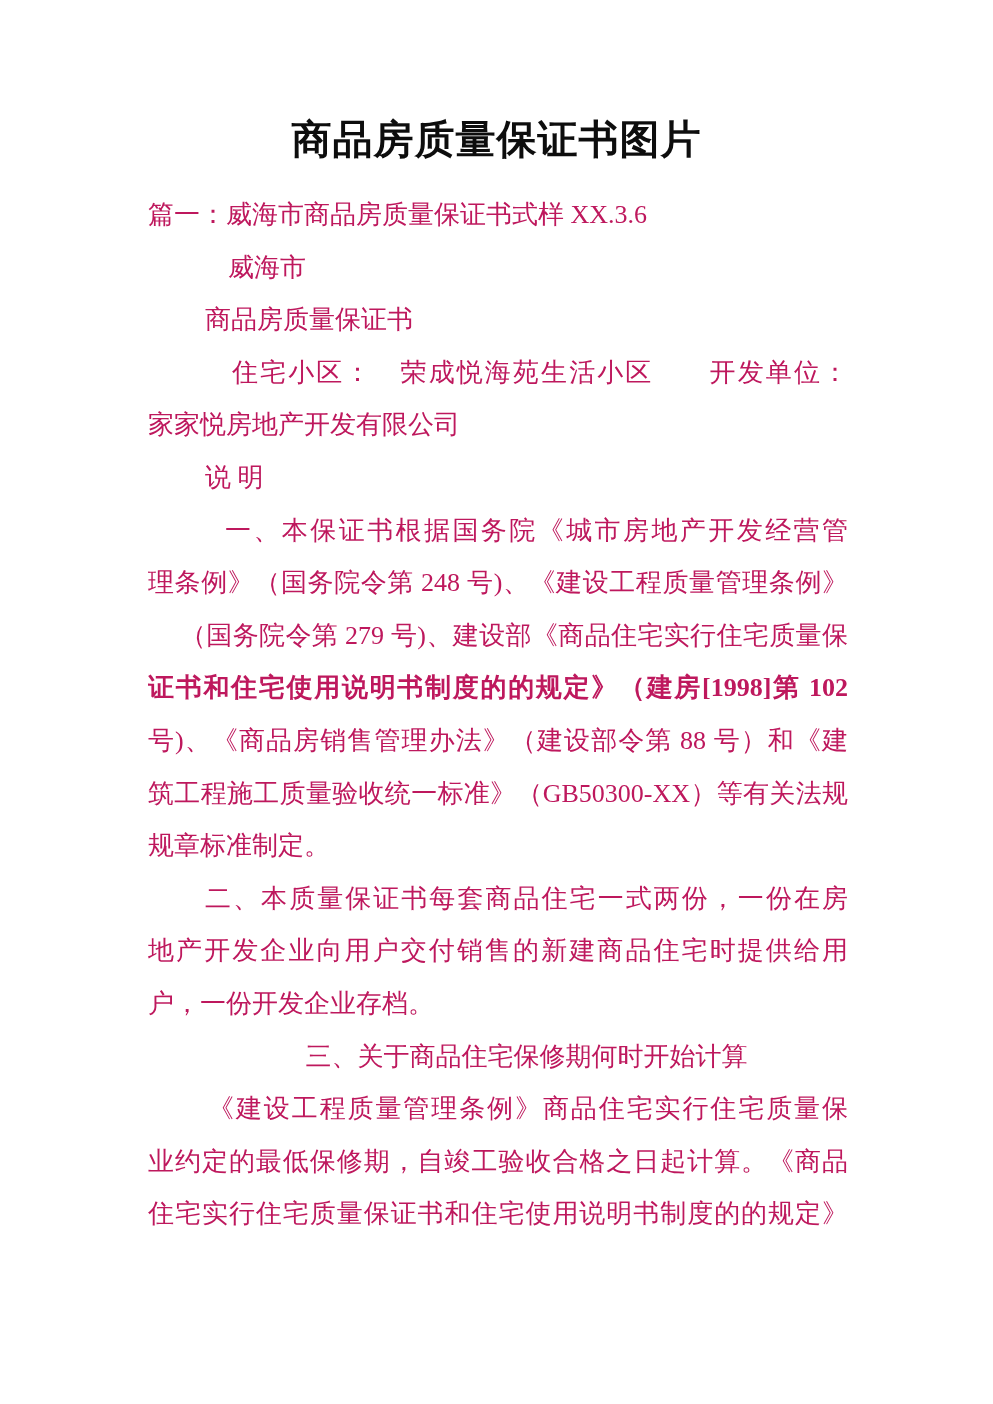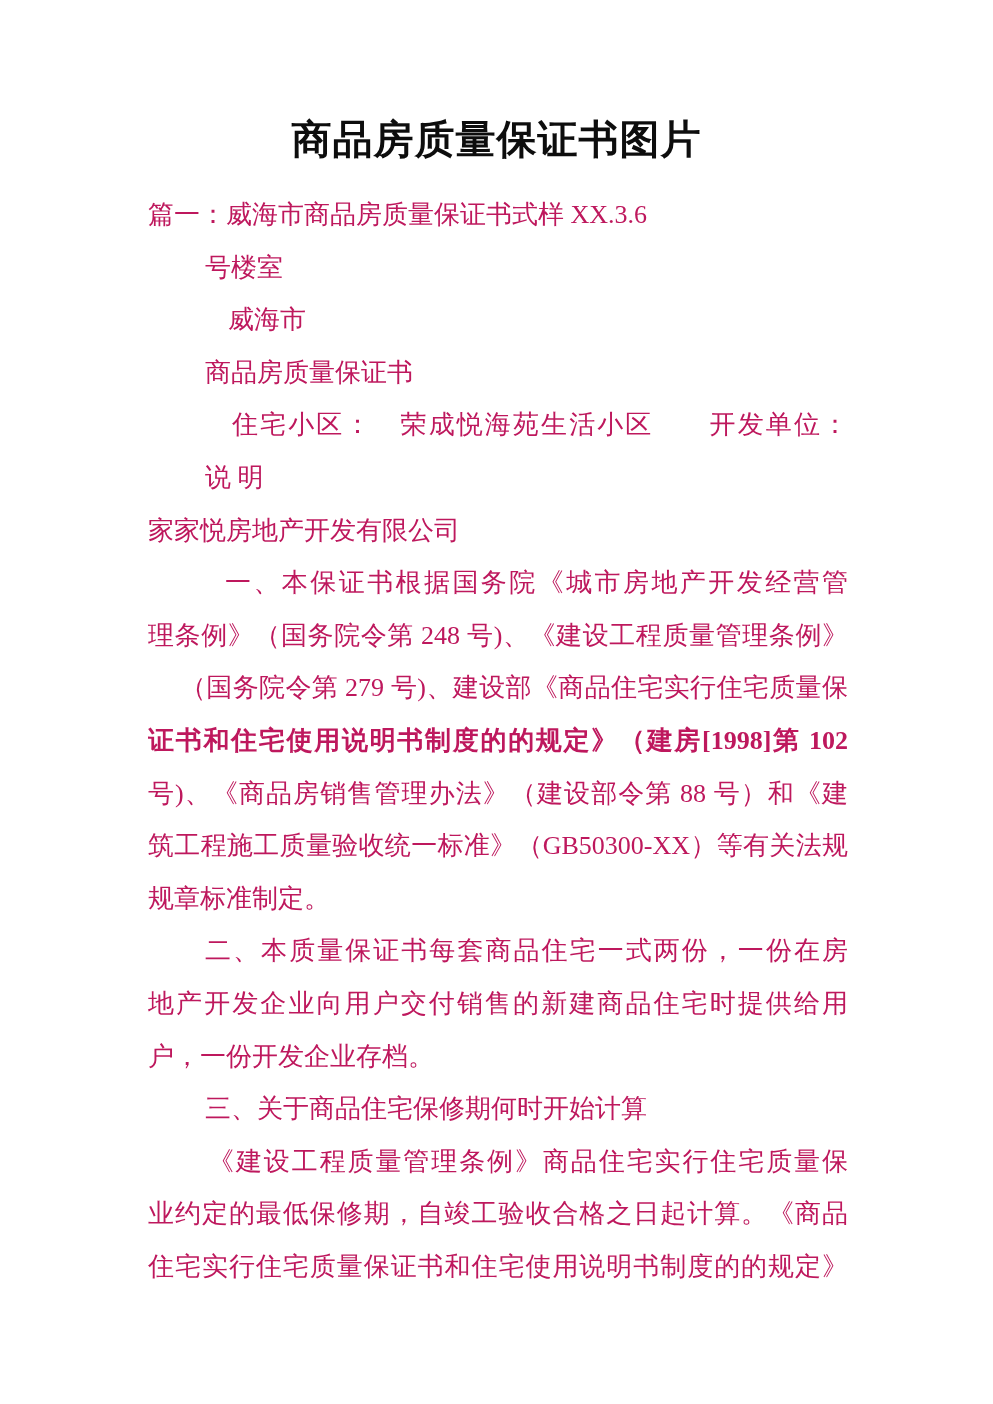--- a/index.html
+++ b/index.html
@@ -53,34 +53,33 @@
   }
 </style>
 </head>
 <body>
 
 <div class="page">
   <h1 class="doc-title">商品房质量保证书图片</h1>
 
   <div class="doc-lines">
       <div class="line" style="padding-left: 0px;">篇一：威海市商品房质量保证书式样 XX.3.6</div>
-      <div class="line" style="padding-left: 57px;">号楼室</div>
       <div class="line" style="padding-left: 80px;">威海市</div>
       <div class="line" style="padding-left: 57px;">商品房质量保证书</div>
       <div class="line fill" style="padding-left: 84px;">住宅小区：　荣成悦海苑生活小区　　开发单位：威海</div>
+      <div class="line" style="padding-left: 0px;">家家悦房地产开发有限公司</div>
       <div class="line" style="padding-left: 57px;">说 明</div>
-      <div class="line" style="padding-left: 0px;">家家悦房地产开发有限公司</div>
       <div class="line fill" style="padding-left: 77px;">一、本保证书根据国务院《城市房地产开发经营管</div>
       <div class="line fill" style="padding-left: 0px;">理条例》（国务院令第 248 号)、《建设工程质量管理条例》</div>
       <div class="line fill" style="padding-left: 0px; margin-left: 32px;">（国务院令第 279 号)、建设部《商品住宅实行住宅质量保</div>
       <div class="line fill" style="padding-left: 0px; font-weight: bold;">证书和住宅使用说明书制度的的规定》（建房[1998]第 102</div>
       <div class="line fill" style="padding-left: 0px;">号)、《商品房销售管理办法》（建设部令第 88 号）和《建</div>
       <div class="line fill" style="padding-left: 0px;">筑工程施工质量验收统一标准》（GB50300-XX）等有关法规</div>
       <div class="line" style="padding-left: 0px;">规章标准制定。</div>
       <div class="line fill" style="padding-left: 57px;">二、本质量保证书每套商品住宅一式两份，一份在房</div>
       <div class="line fill" style="padding-left: 0px;">地产开发企业向用户交付销售的新建商品住宅时提供给用</div>
       <div class="line" style="padding-left: 0px;">户，一份开发企业存档。</div>
-      <div class="line" style="padding-left: 57px;">三、关于商品住宅保修期何时开始计算</div>
+      <div class="line" style="padding-left: 57px; text-align: center;">三、关于商品住宅保修期何时开始计算</div>
       <div class="line fill" style="padding-left: 60px;">《建设工程质量管理条例》商品住宅实行住宅质量保</div>
       <div class="line fill" style="padding-left: 0px;">业约定的最低保修期，自竣工验收合格之日起计算。《商品</div>
       <div class="line fill" style="padding-left: 0px;">住宅实行住宅质量保证书和住宅使用说明书制度的的规定》</div>
     </div>
 </div>
 
 </body></html>

